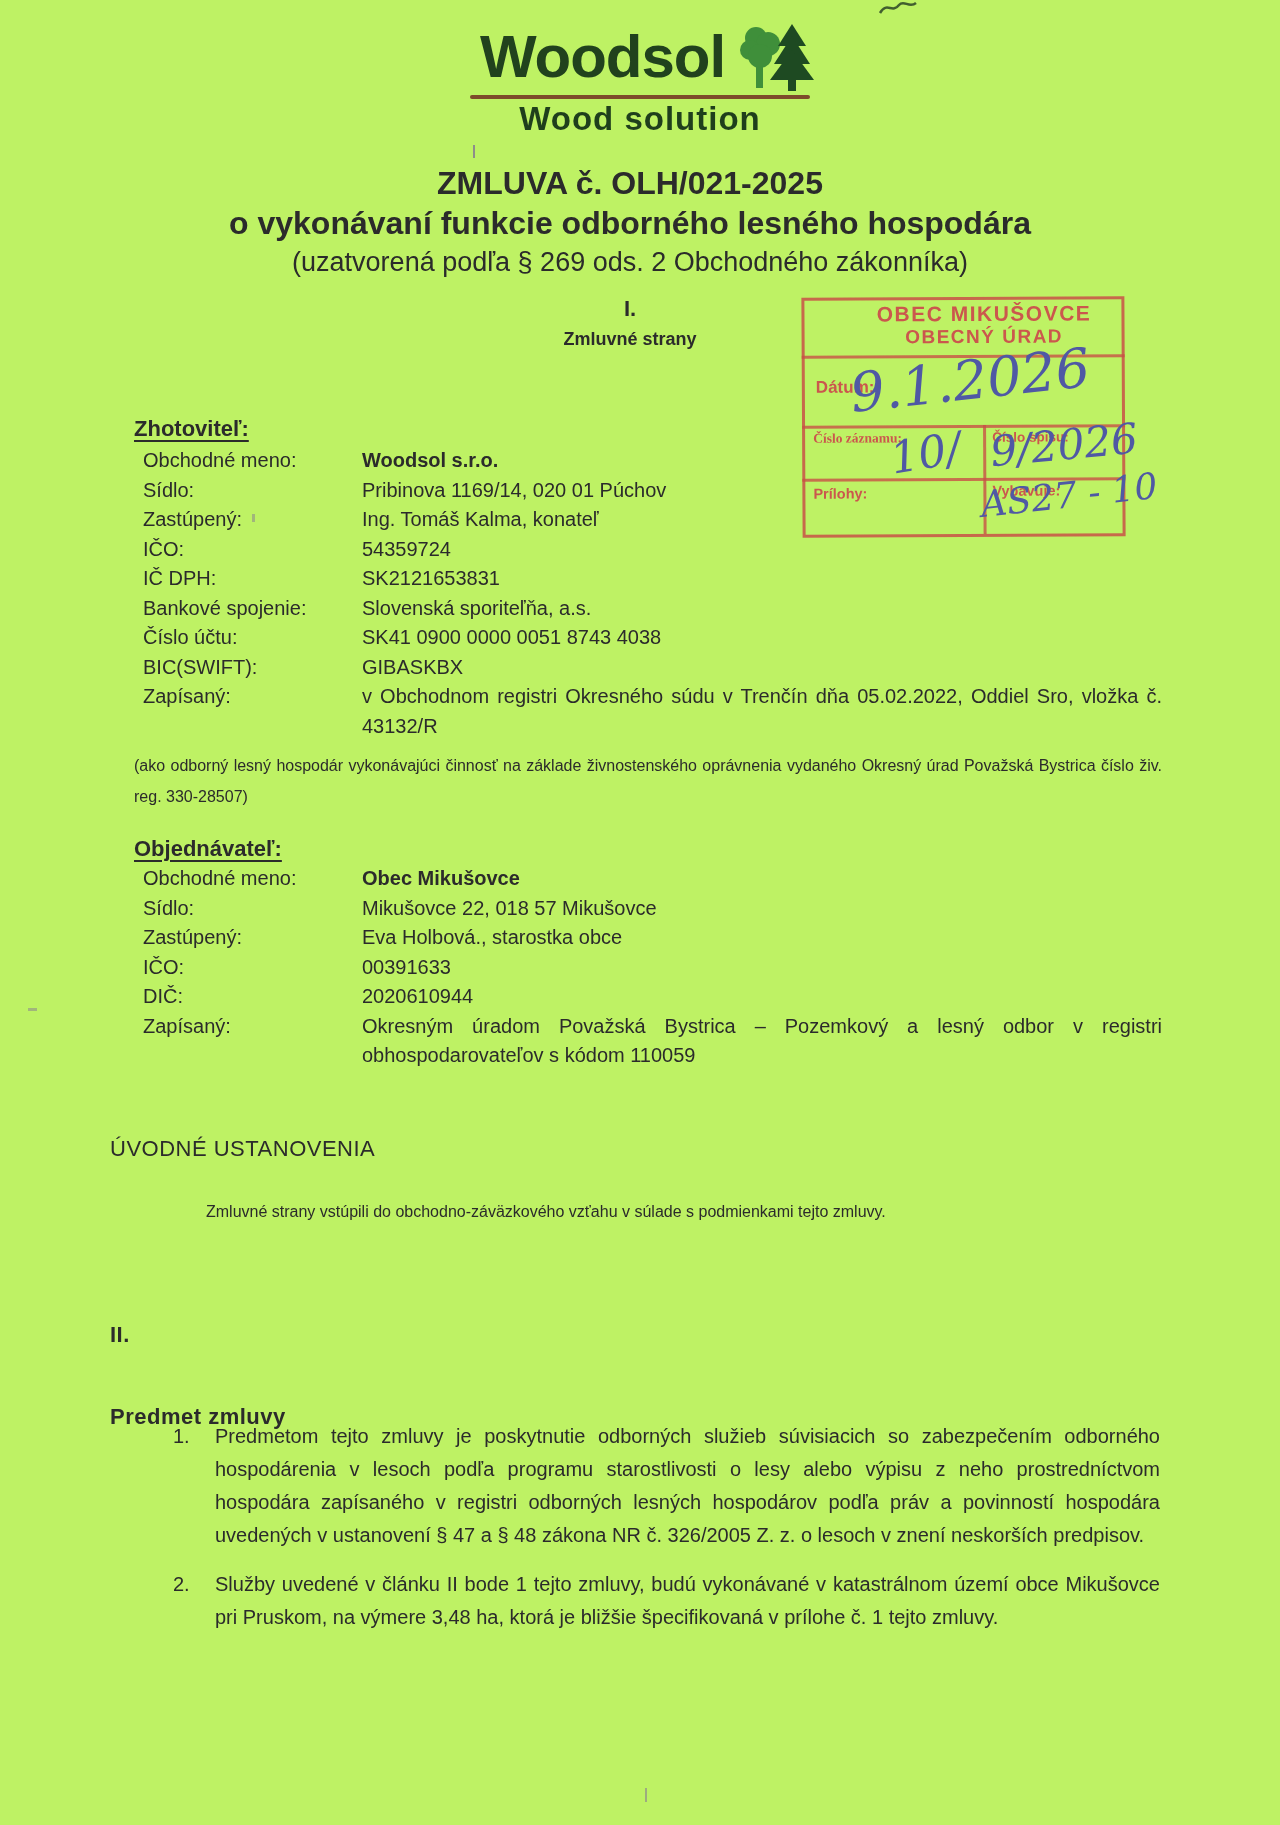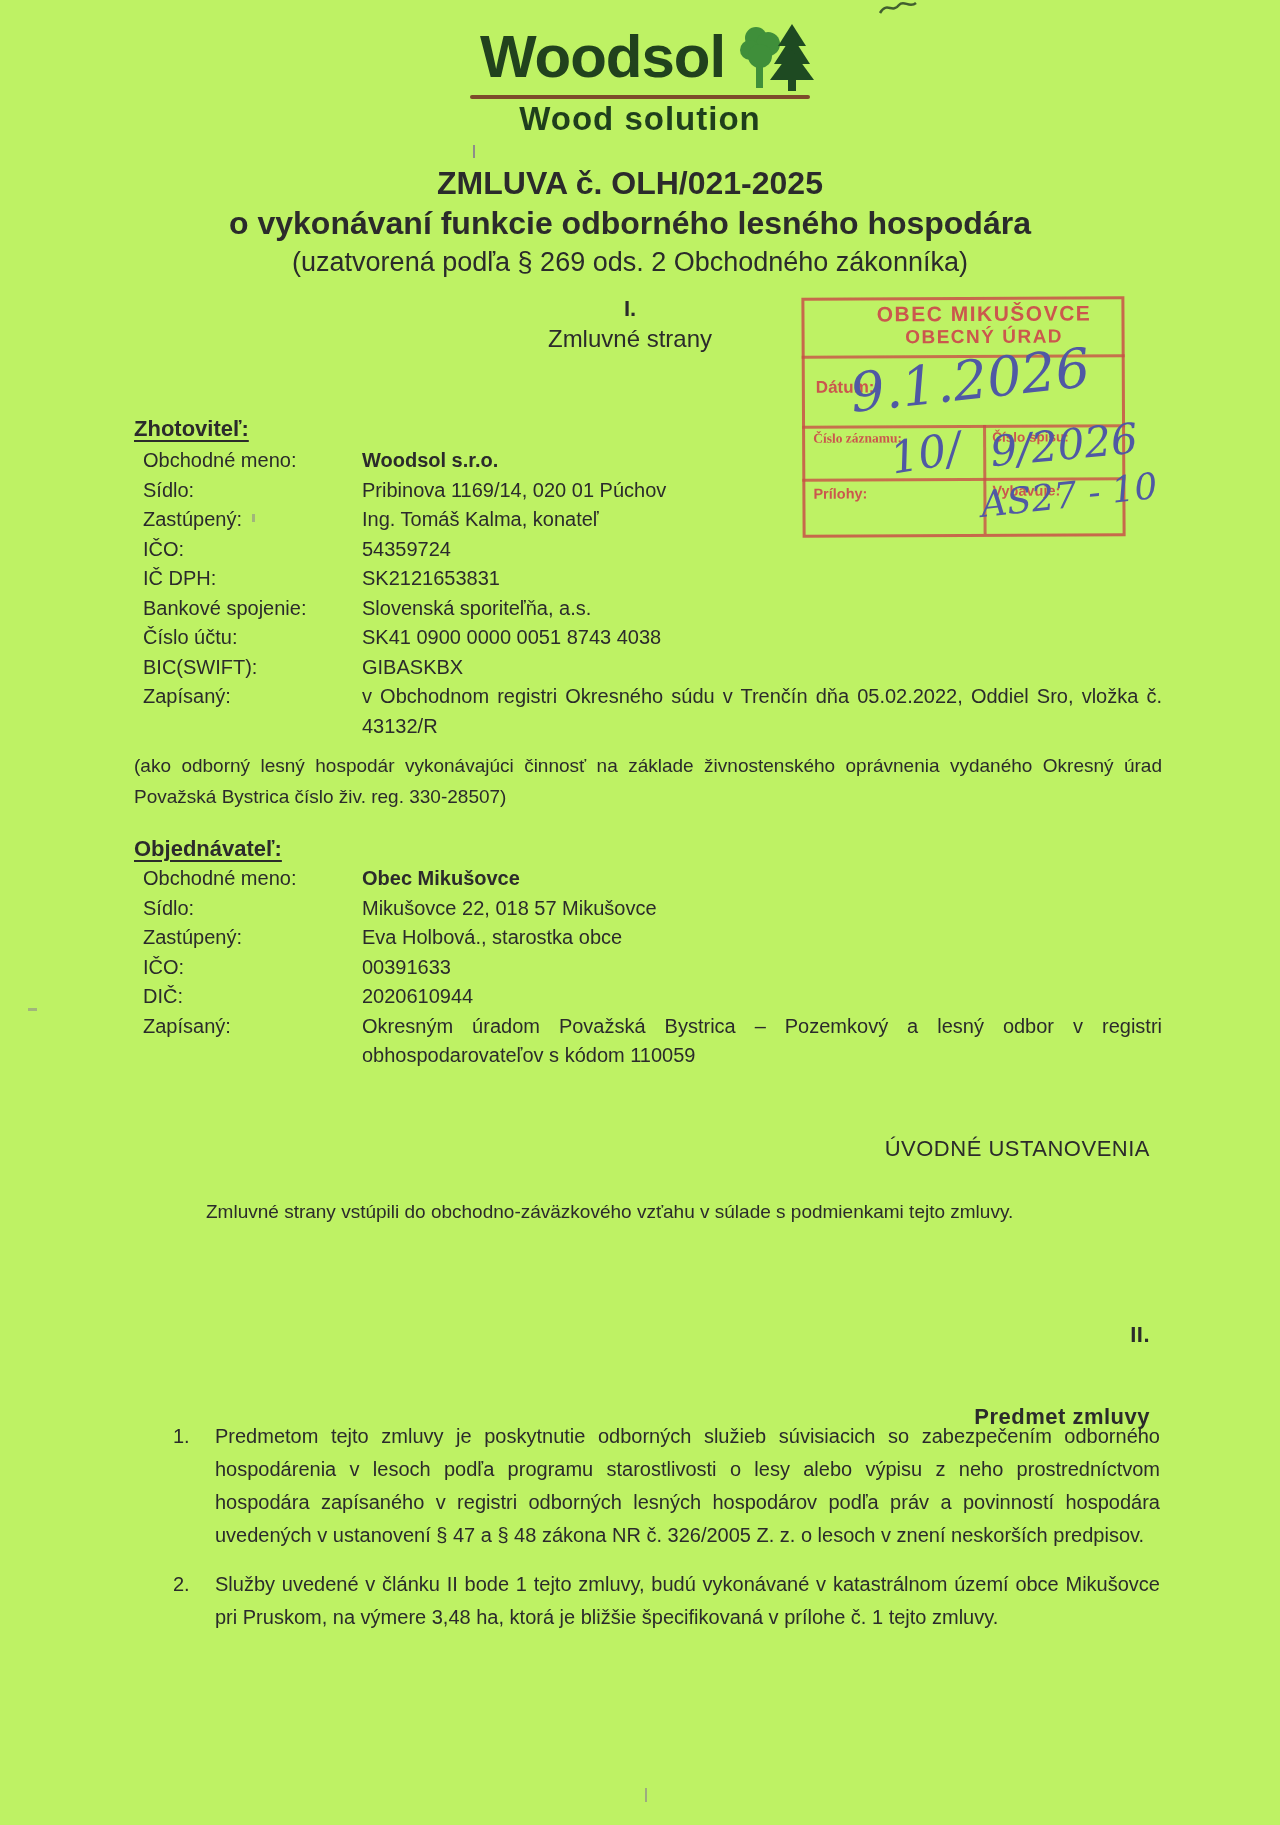--- a/index.html
+++ b/index.html
@@ -21,37 +21,37 @@
     margin-top:3px;text-align:center;font-size:33px;font-weight:700;line-height:34px;
     color:#1f3f1c;letter-spacing:1px;
   }
   
   .title{position:absolute;left:110px;top:163px;width:1040px;text-align:center;}
   .title .t1{font-size:32px;font-weight:700;line-height:40px;}
   .title .t2{font-size:32px;font-weight:700;line-height:40px;}
   .title .t3{font-size:27px;font-weight:400;line-height:38px;}
   .sec1{position:absolute;left:110px;top:294px;width:1040px;text-align:center;}
   .sec1 .num{font-size:22px;font-weight:700;line-height:30px;}
-  .sec1 .hd{font-size:24px;font-weight:400;line-height:30px;}
+  .sec1 .hd{font-size:18px;font-weight:700;line-height:30px;}
   .blockhead{
     position:absolute;left:134px;font-size:22px;font-weight:700;
     text-decoration:underline;text-decoration-thickness:2px;text-underline-offset:4px;
   }
   
   .kv{position:absolute;left:134px;width:1028px;}
   .kv .row{display:flex;line-height:29.5px;font-size:20px;}
   .kv .l{width:219px;flex:0 0 219px;margin-left:9px;}
   .kv .v{flex:1;text-align:justify;}
   .kv .bold{font-weight:700;}
   .para{
-    position:absolute;left:134px;width:1028px;font-size:19px;line-height:31px;
+    position:absolute;left:134px;width:1028px;font-size:16px;line-height:31px;
     text-align:justify;
   }
   .center-head{
-    position:absolute;left:110px;width:1040px;text-align:right;
+    position:absolute;left:110px;width:1040px;text-align:left;
     font-size:22px;letter-spacing:.5px;
   }
   .center-head.b{font-weight:700;}
   .indent{text-indent:72px;}
   
   .olist{position:absolute;left:173px;top:1420px;width:987px;}
   .olist .item{display:flex;margin-bottom:16px;font-size:20px;line-height:33px;}
   .olist .num{flex:0 0 42px;}
   .olist .itext{flex:1;text-align:justify;}
   

